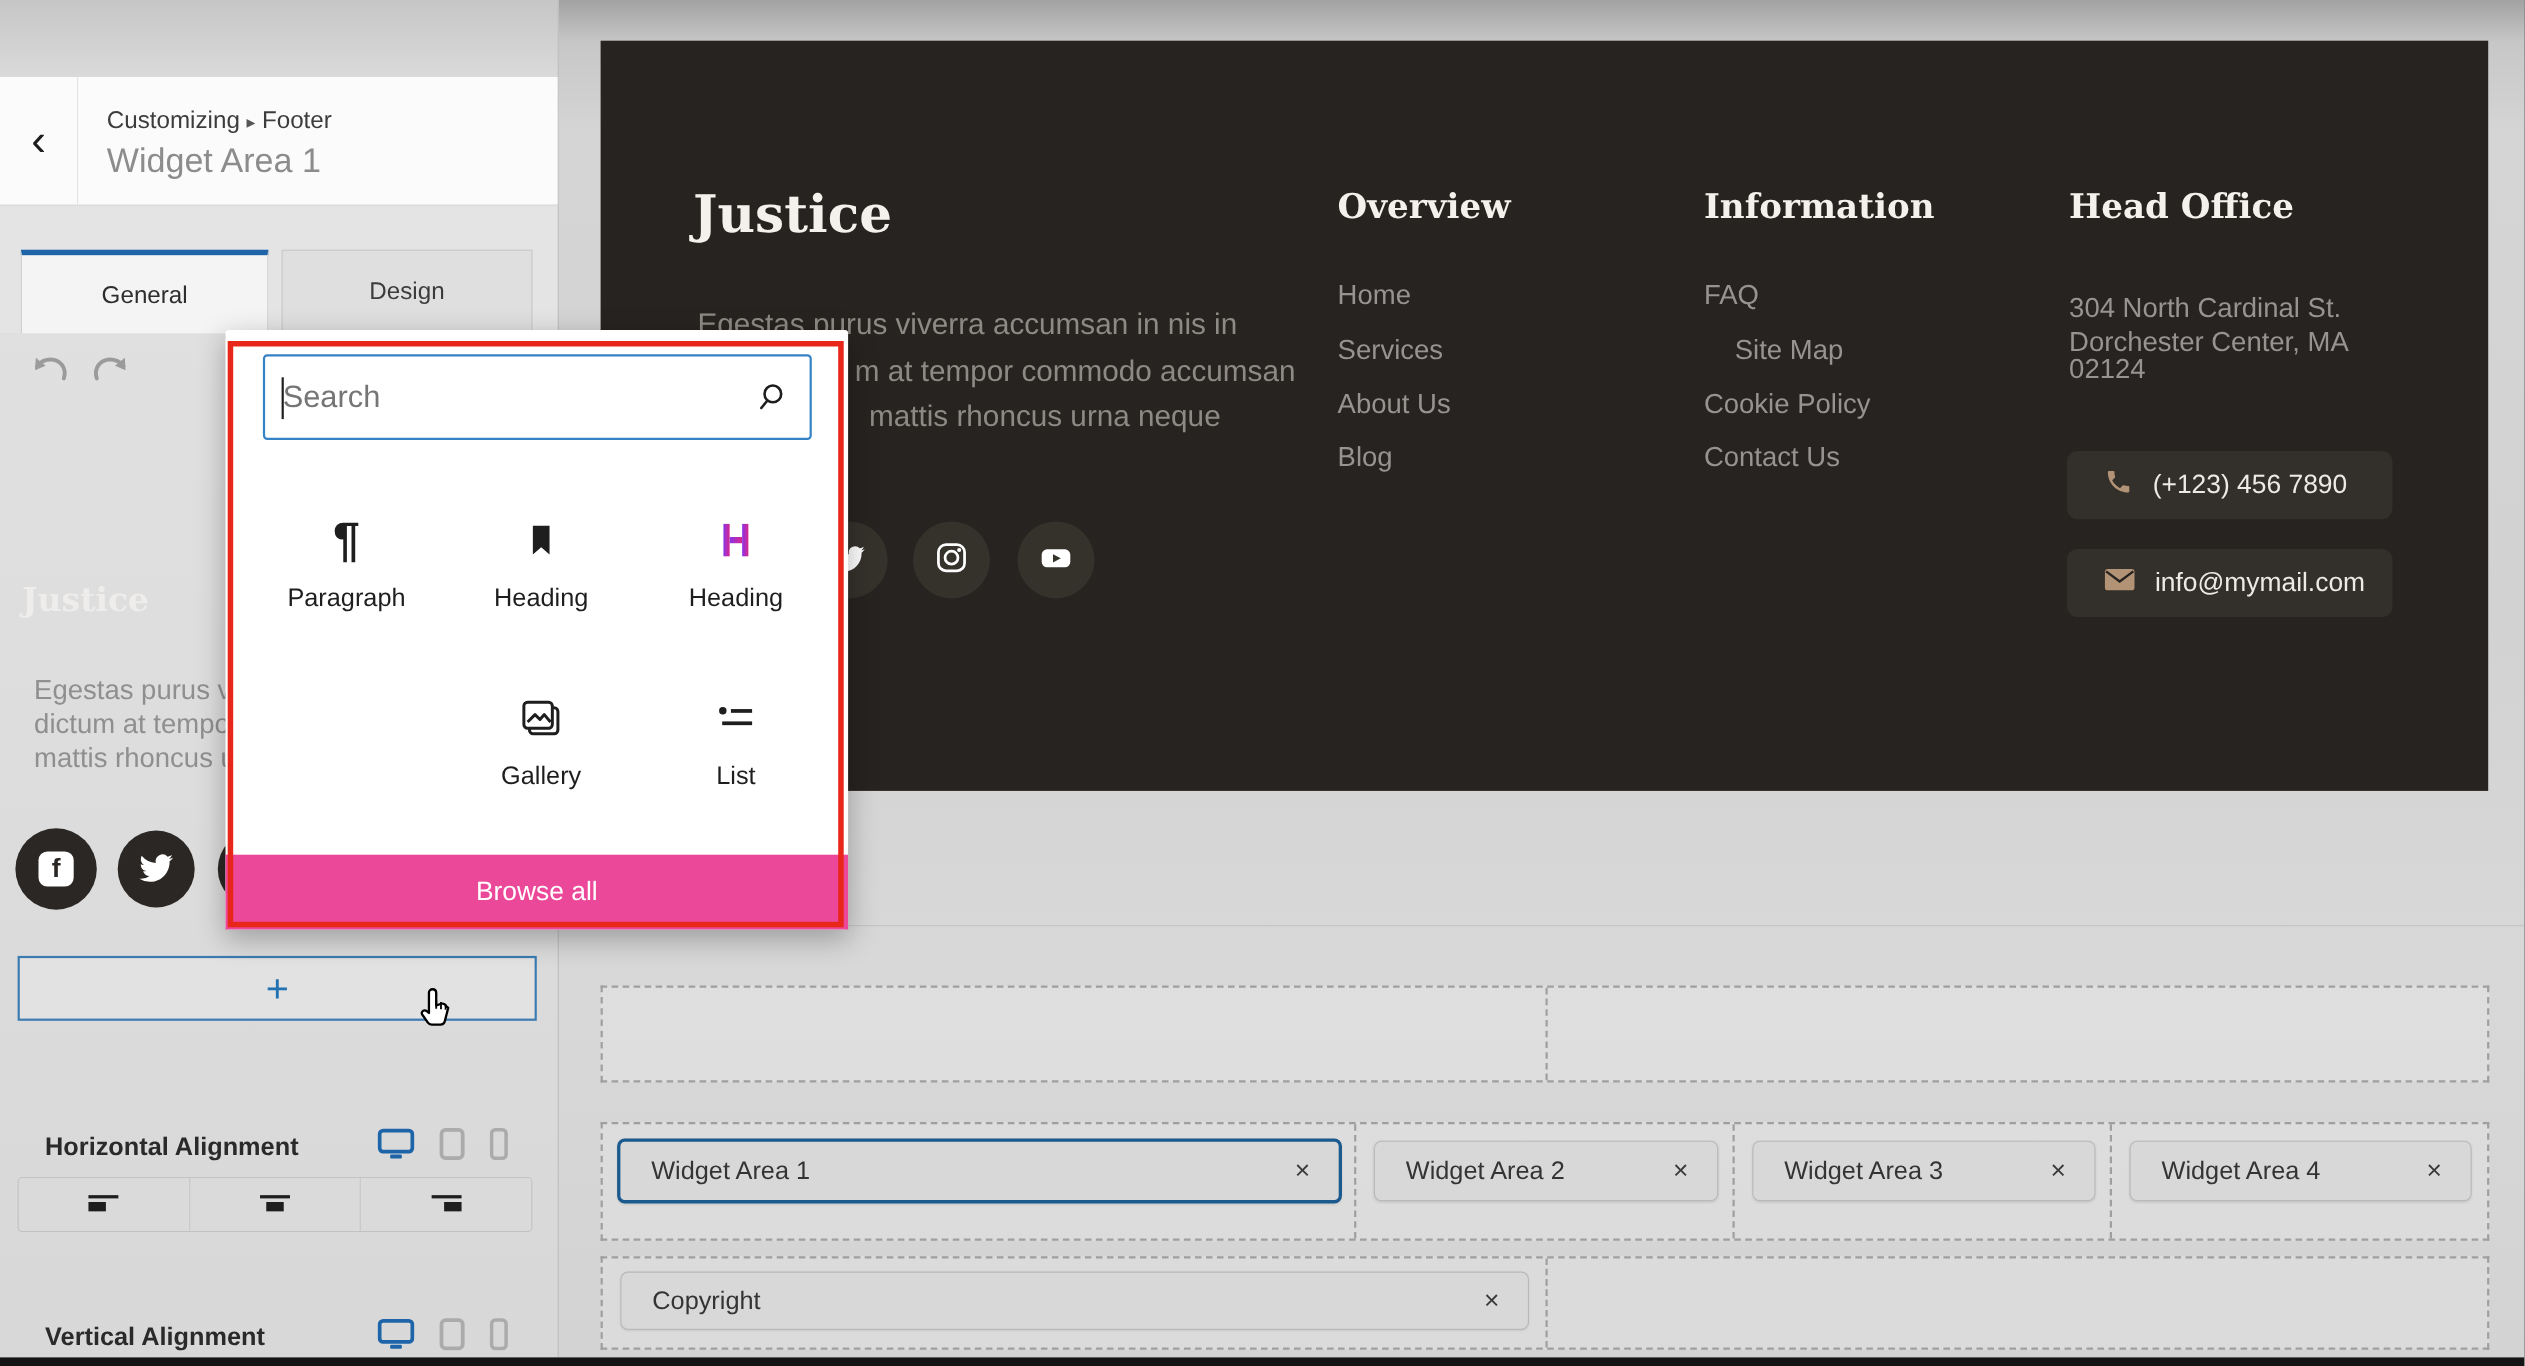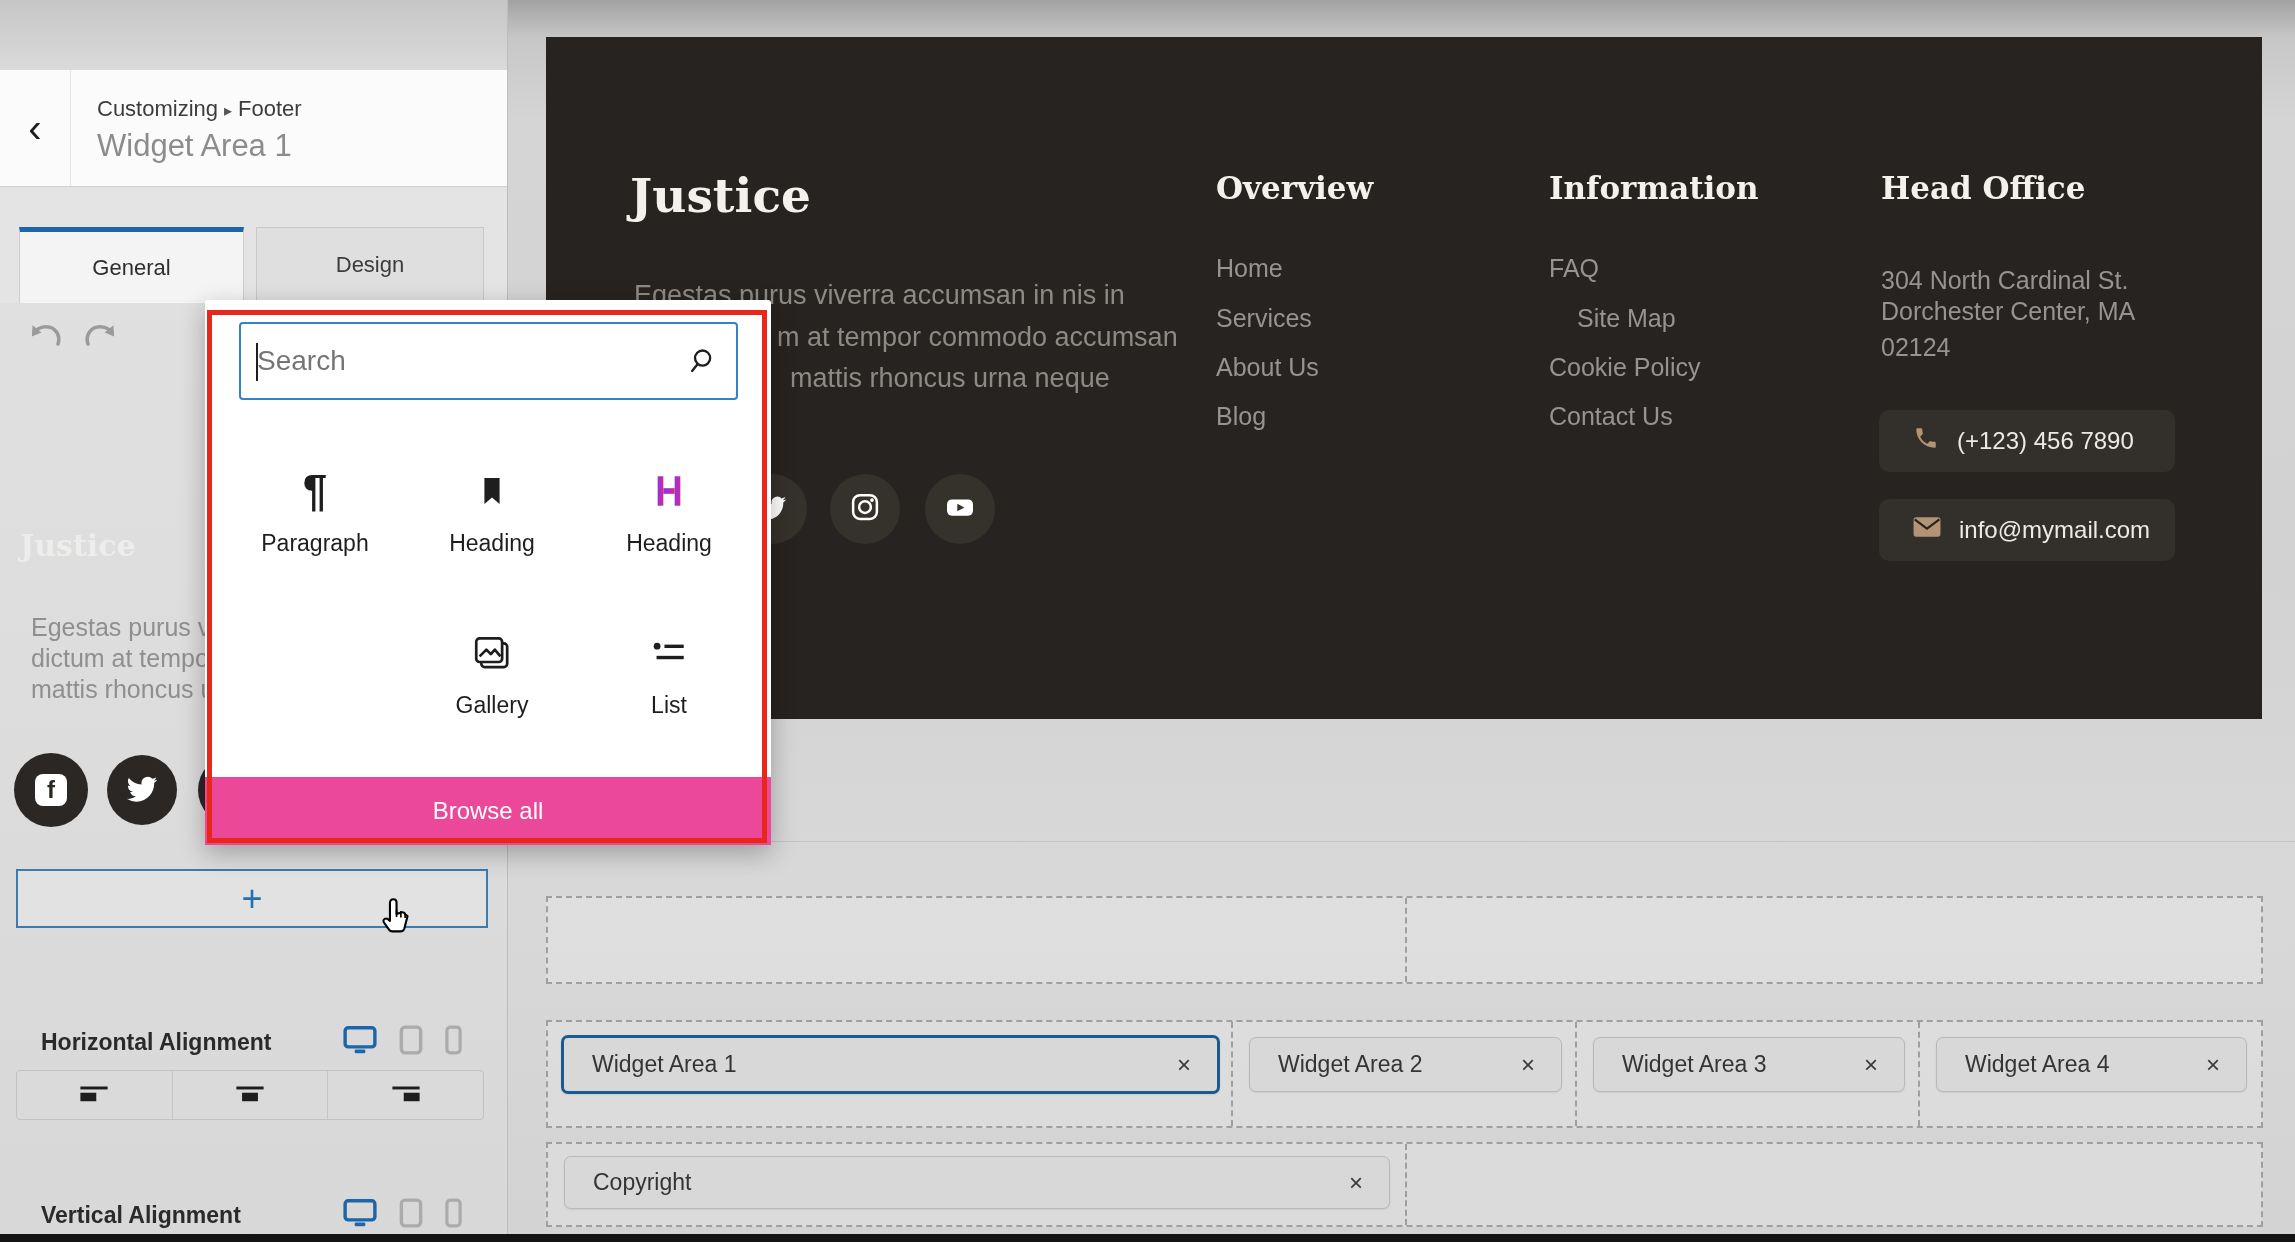--- a/index.html
+++ b/index.html
@@ -110,21 +110,21 @@
 
     <div class="abs fp-head" style="left:1003px;top:133px;">Information</div>
     <div class="abs fp-link" style="left:1003px;top:217px;">FAQ</div>
     <div class="abs fp-link" style="left:1003px;top:267px;margin-left:28px;">Site Map</div>
     <div class="abs fp-link" style="left:1003px;top:316px;">Cookie Policy</div>
     <div class="abs fp-link" style="left:1003px;top:365px;">Contact Us</div>
 
     <div class="abs fp-head" style="left:1335px;top:133px;">Head Office</div>
     <div class="abs fp-addr" style="left:1335px;top:229px;">304 North Cardinal St.</div>
     <div class="abs fp-addr" style="left:1335px;top:260px;">Dorchester Center, MA</div>
-    <div class="abs fp-addr" style="left:1335px;top:296px;">02124</div>
+    <div class="abs fp-addr" style="left:1335px;top:285px;">02124</div>
 
     <div class="abs fp-chip" style="left:1333px;top:373px;">
       <span>
         <svg width="26" height="26" viewBox="0 0 24 24">
             <path fill="#b29375" d="M6.62 10.79c1.44 2.83 3.76 5.14 6.59 6.59l2.2-2.21c.27-.27.67-.36 1.02-.24 1.12.37 2.33.57 3.57.57.55 0 1 .45 1 1V20c0 .55-.45 1-1 1-9.39 0-17-7.61-17-17 0-.55.45-1 1-1h3.5c.55 0 1 .45 1 1 0 1.25.2 2.45.57 3.57.11.35.03.74-.25 1.02l-2.2 2.2z"></path>
           </svg>
       </span>
       <span>(+123) 456 7890</span>
     </div>
     <div class="abs fp-chip" style="left:1333px;top:462px;">

